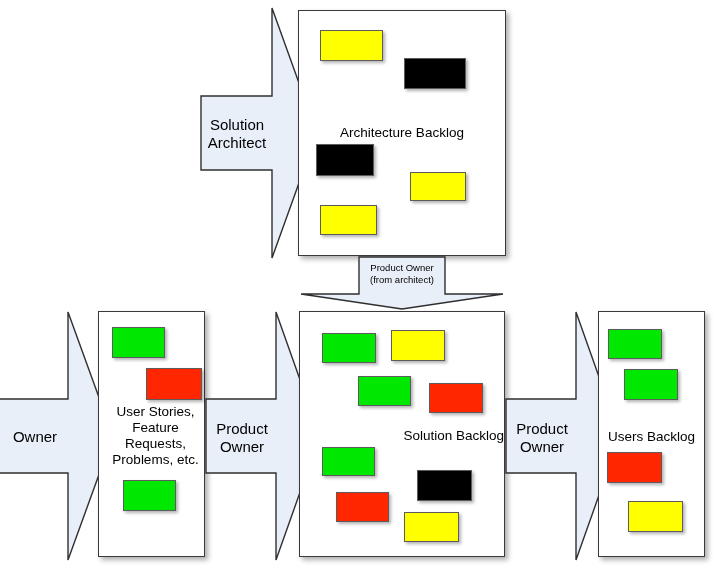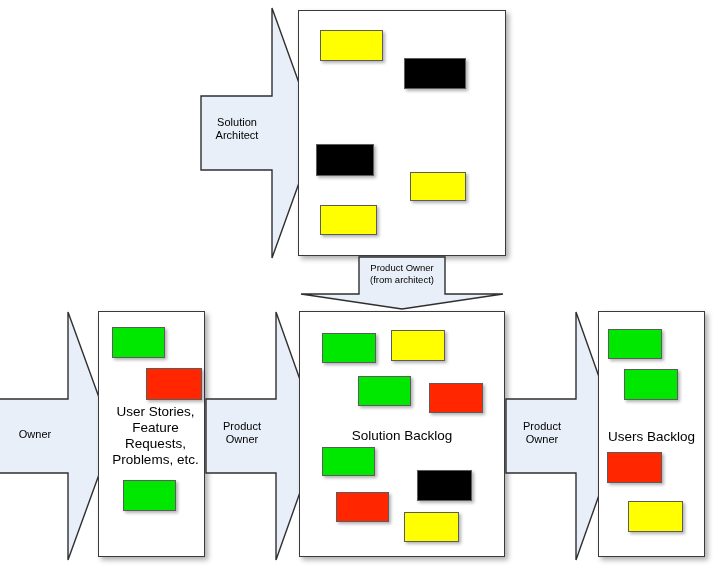--- a/index.html
+++ b/index.html
@@ -57,21 +57,21 @@
     overflow: visible;
   }
   .arrow-shape {
     fill: #e9eff8;
     stroke: #2f2f2f;
     stroke-width: 1.4;
   }
   .arrow-label {
     position: absolute;
     text-align: center;
-    font-size: 11px;
+    font-size: 15px;
     color: #000000;
     line-height: 1.2;
     white-space: pre-line;
     pointer-events: none;
   }
   .arrow-label.small {
     font-size: 9.5px;
     line-height: 1.22;
   }
 </style>
@@ -82,20 +82,21 @@
 
   <div class="arrow-wrap" style="left:200px; top:8px; width:118px; height:250px;">
     <svg width="118" height="250" viewBox="0 0 118 250">
       <path class="arrow-shape" d="M 1,88 L 72,88 L 72,0 L 117,125 L 72,250 L 72,162 L 1,162 Z"></path>
     </svg>
     <div class="arrow-label" style="left:0px; top:108px; width:74px;">Solution
 Architect</div>
   </div>
 
   <div class="box" style="left:298px; top:10px; width:208px; height:246px;">
+    <div class="box-title" style="top:114px;">Architecture Backlog</div>
 
     <div class="note" style="left:21px; top:19px; width:63px; height:31px; background:#FFFF00;"></div>
     <div class="note" style="left:105px; top:47px; width:62px; height:31px; background:#000000;"></div>
     <div class="note" style="left:17px; top:133px; width:58px; height:32px; background:#000000;"></div>
     <div class="note" style="left:111px; top:161px; width:56px; height:29px; background:#FFFF00;"></div>
     <div class="note" style="left:21px; top:194px; width:57px; height:30px; background:#FFFF00;"></div>
   </div>
 
   <div class="arrow-wrap" style="left:300px; top:256px; width:204px; height:54px;">
     <svg width="204" height="54" viewBox="0 0 204 54">
@@ -125,21 +126,21 @@
 
   <div class="arrow-wrap" style="left:205px; top:312px; width:116px; height:248px;">
     <svg width="116" height="248" viewBox="0 0 116 248">
       <path class="arrow-shape" d="M 1,87 L 71,87 L 71,0 L 115,124 L 71,248 L 71,161 L 1,161 Z"></path>
     </svg>
     <div class="arrow-label" style="left:2px; top:108px; width:70px;">Product
 Owner</div>
   </div>
 
   <div class="box" style="left:299px; top:311px; width:206px; height:246px;">
-    <div class="box-title" style="top:116px;">Solution Backlog</div>
+    <div class="box-title" style="top:116px;text-align:right;">Solution Backlog</div>
 
     <div class="note" style="left:22px; top:21px; width:54px; height:30px; background:#00E800;"></div>
     <div class="note" style="left:91px; top:18px; width:54px; height:31px; background:#FFFF00;"></div>
     <div class="note" style="left:58px; top:64px; width:53px; height:30px; background:#00E800;"></div>
     <div class="note" style="left:129px; top:71px; width:54px; height:30px; background:#FF2600;"></div>
     <div class="note" style="left:22px; top:135px; width:53px; height:29px; background:#00E800;"></div>
     <div class="note" style="left:117px; top:158px; width:55px; height:31px; background:#000000;"></div>
     <div class="note" style="left:36px; top:180px; width:53px; height:30px; background:#FF2600;"></div>
     <div class="note" style="left:104px; top:200px; width:55px; height:30px; background:#FFFF00;"></div>
   </div>

